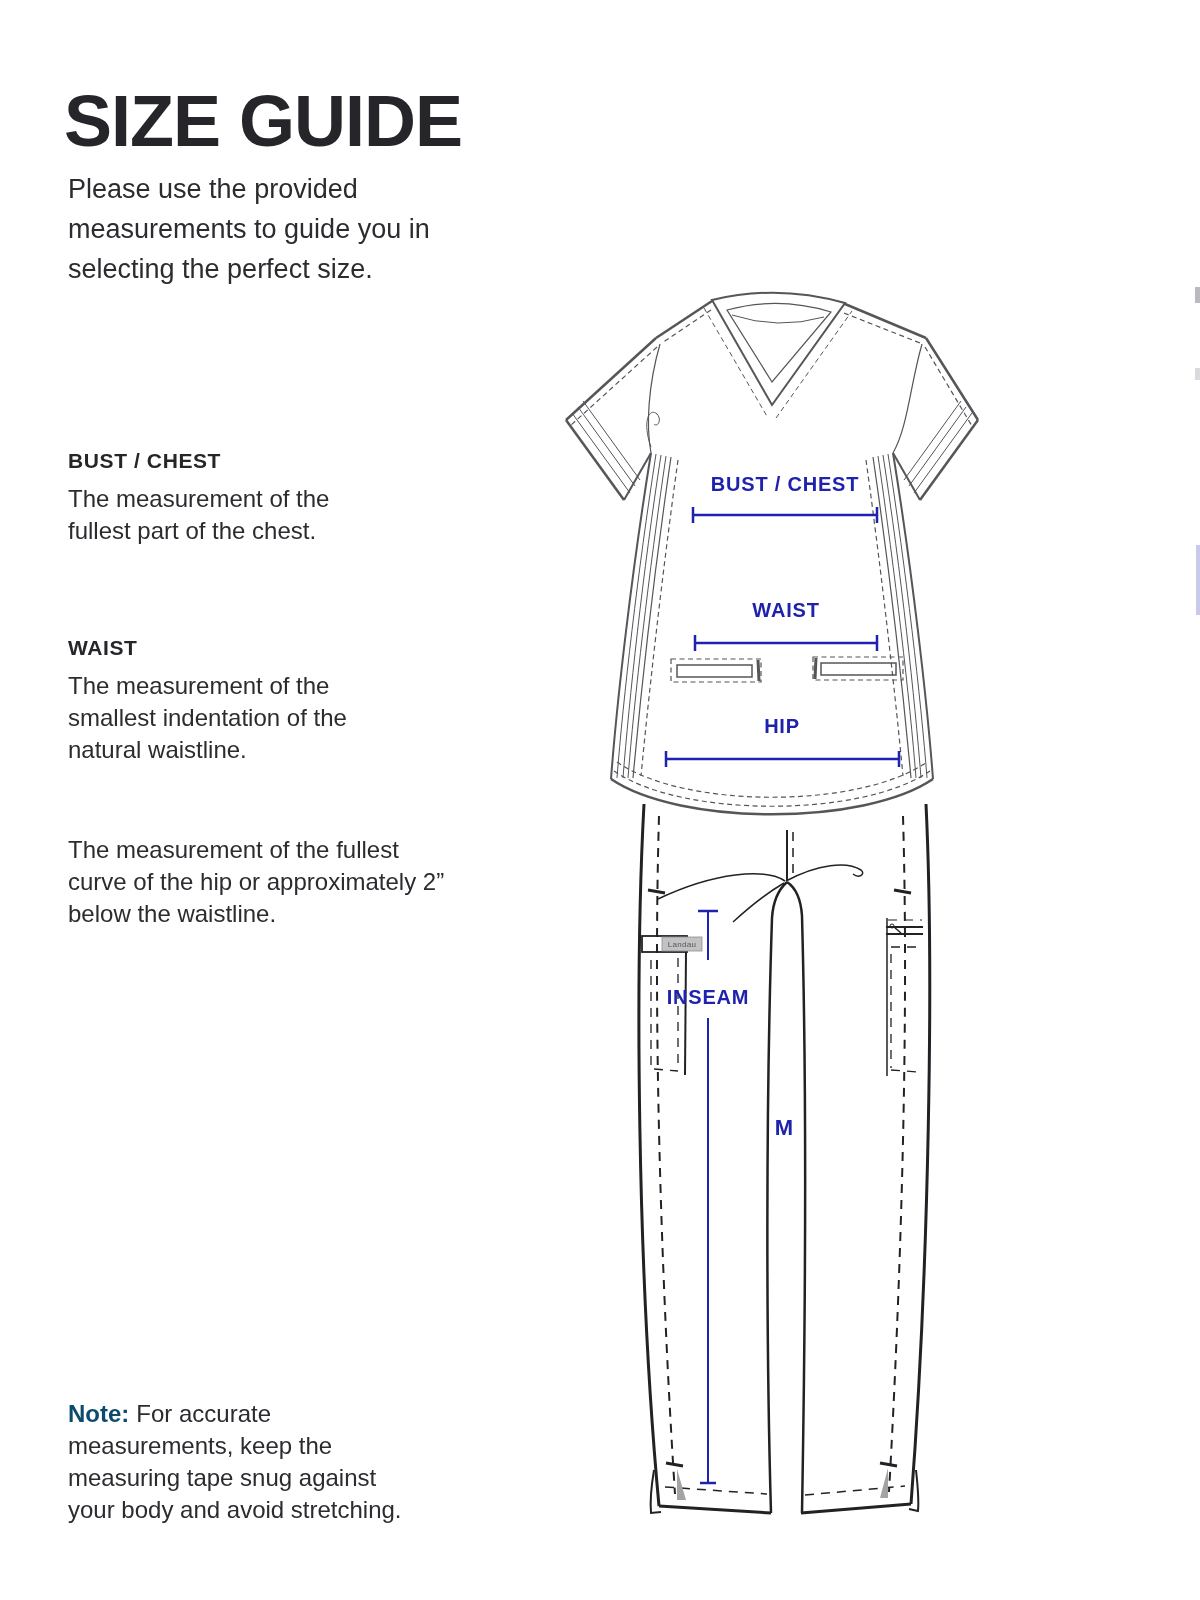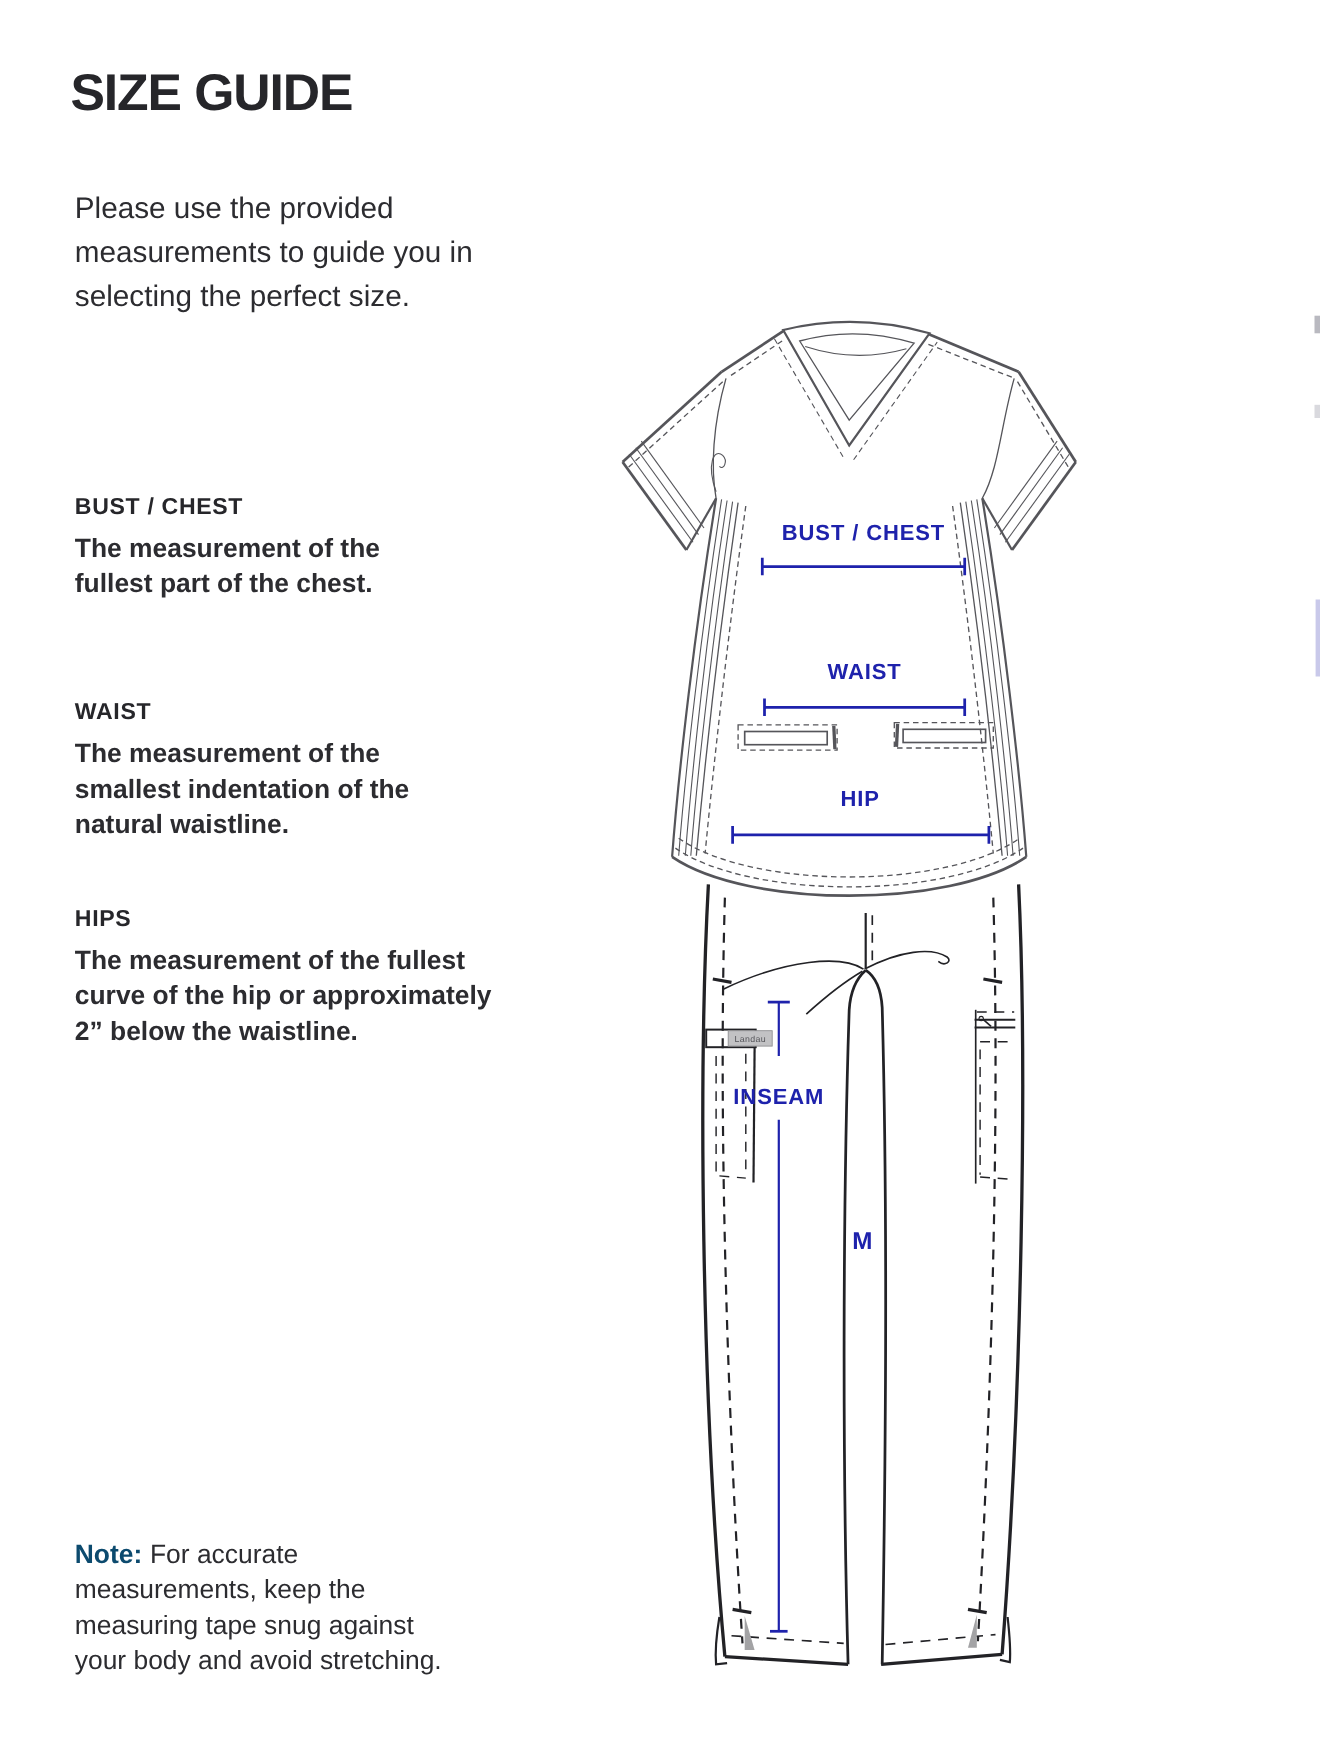--- a/index.html
+++ b/index.html
@@ -6,28 +6,28 @@
     --accent:#1e22ac;
     --top:#55555a;
     --pants:#222226;
     --ink:#28282b;
   }
   *{margin:0;padding:0;box-sizing:border-box;}
   html,body{background:#ffffff;}
   body{font-family:"Liberation Sans","DejaVu Sans",sans-serif;color:var(--ink);}
   .page{position:relative;width:1200px;height:1600px;background:#ffffff;overflow:hidden;}
 
-  .title{position:absolute;left:64px;top:56px;font-size:47px;font-weight:700;
+  .title{position:absolute;left:64px;top:80px;font-size:72px;font-weight:700;
          letter-spacing:-1px;color:#26262a;}
   .intro{position:absolute;left:68px;top:169px;width:460px;font-size:27px;
          line-height:40px;color:#2c2c30;}
 
   .section{position:absolute;left:68px;}
   .section h2{font-size:21px;font-weight:700;letter-spacing:.6px;color:#26262a;}
-  .section p{margin-top:10px;font-size:24px;line-height:32px;color:#2c2c30;font-weight:bold;}
+  .section p{margin-top:10px;font-size:24px;line-height:32px;color:#2c2c30;}
   .sec-bust{top:449px;}   .sec-bust  p{width:290px;}
   .sec-waist{top:636px;}  .sec-waist p{width:310px;}
   .sec-hips{top:824px;}   .sec-hips  p{width:380px;}
   .sec-inseam{top:1026px;}.sec-inseam p{width:360px;}
 
   .note{position:absolute;left:68px;top:1398px;width:340px;font-size:24px;
         line-height:32px;color:#2c2c30;}
   .note strong{font-weight:700;margin-right:7px;color:#0c4a6e;}
 
   .diagram{position:absolute;left:520px;top:270px;width:480px;height:1280px;}
@@ -57,21 +57,20 @@
     <h2>BUST / CHEST</h2>
     <p>The measurement of the fullest part of the chest.</p>
   </div>
 
   <div class="section sec-waist">
     <h2>WAIST</h2>
     <p>The measurement of the smallest indentation of the natural waistline.</p>
   </div>
 
   <div class="section sec-hips">
-    <h2>HIPS</h2>
     <p>The measurement of the fullest curve of the hip or approximately 2” below the waistline.</p>
   </div>
 
 
   <p class="note"><strong>Note:</strong><span>For accurate measurements, keep the measuring tape snug against your body and avoid stretching.</span></p>
 
   <svg class="diagram" viewBox="0 0 480 1280" width="480" height="1280">
     <defs>
       <pattern id="rib" width="2.6" height="4" patternUnits="userSpaceOnUse">
         <rect width="2.6" height="4" fill="#ffffff"></rect>

